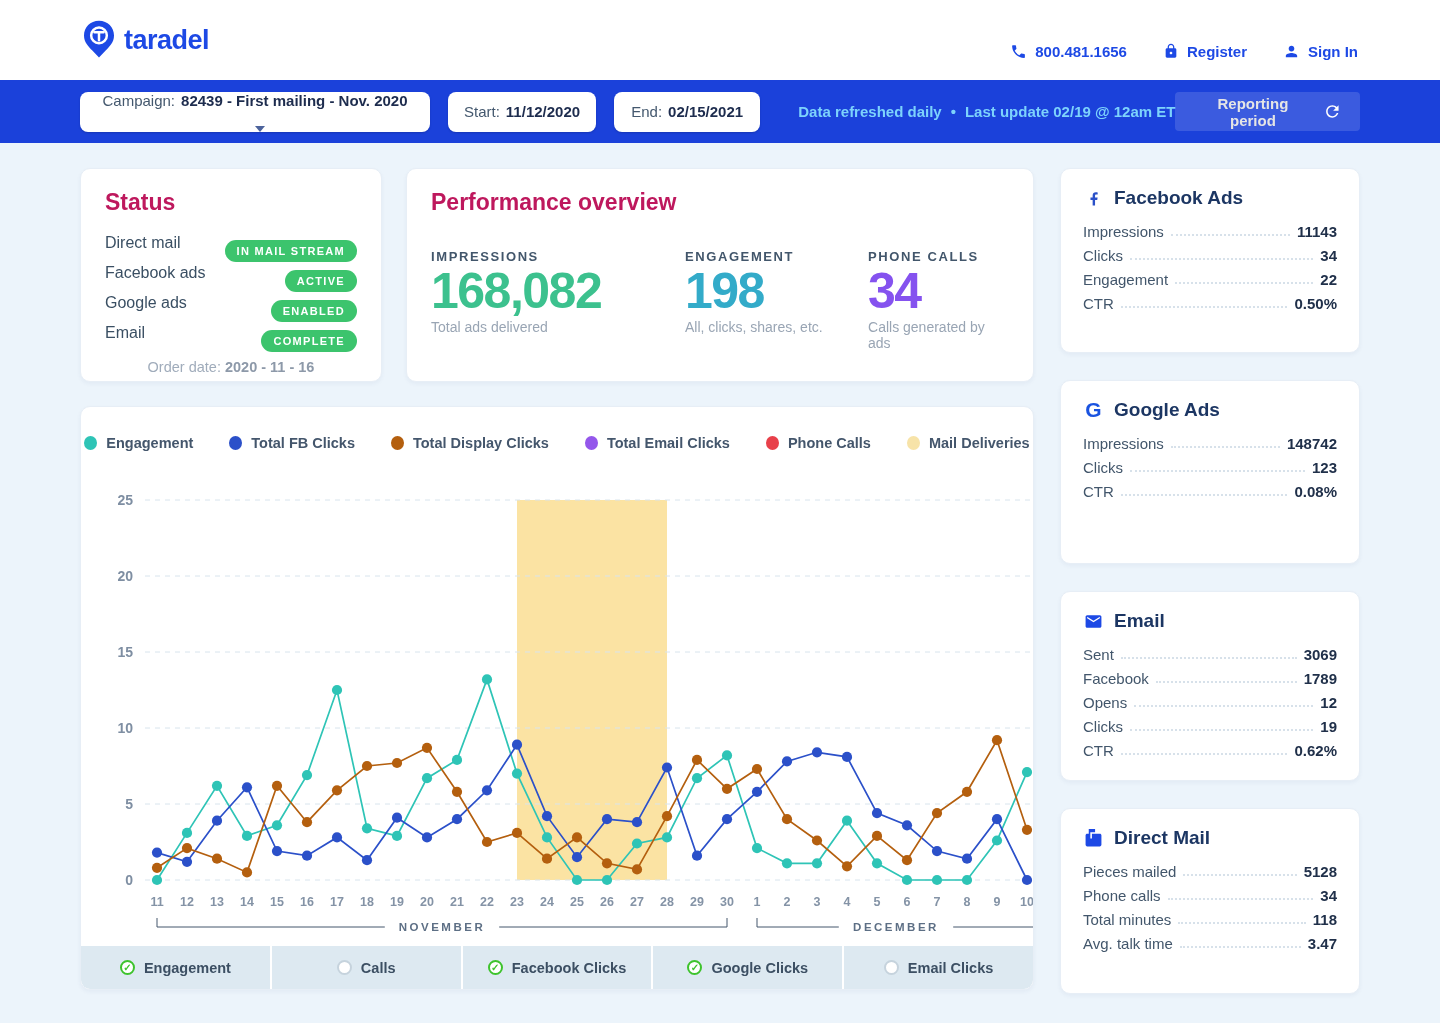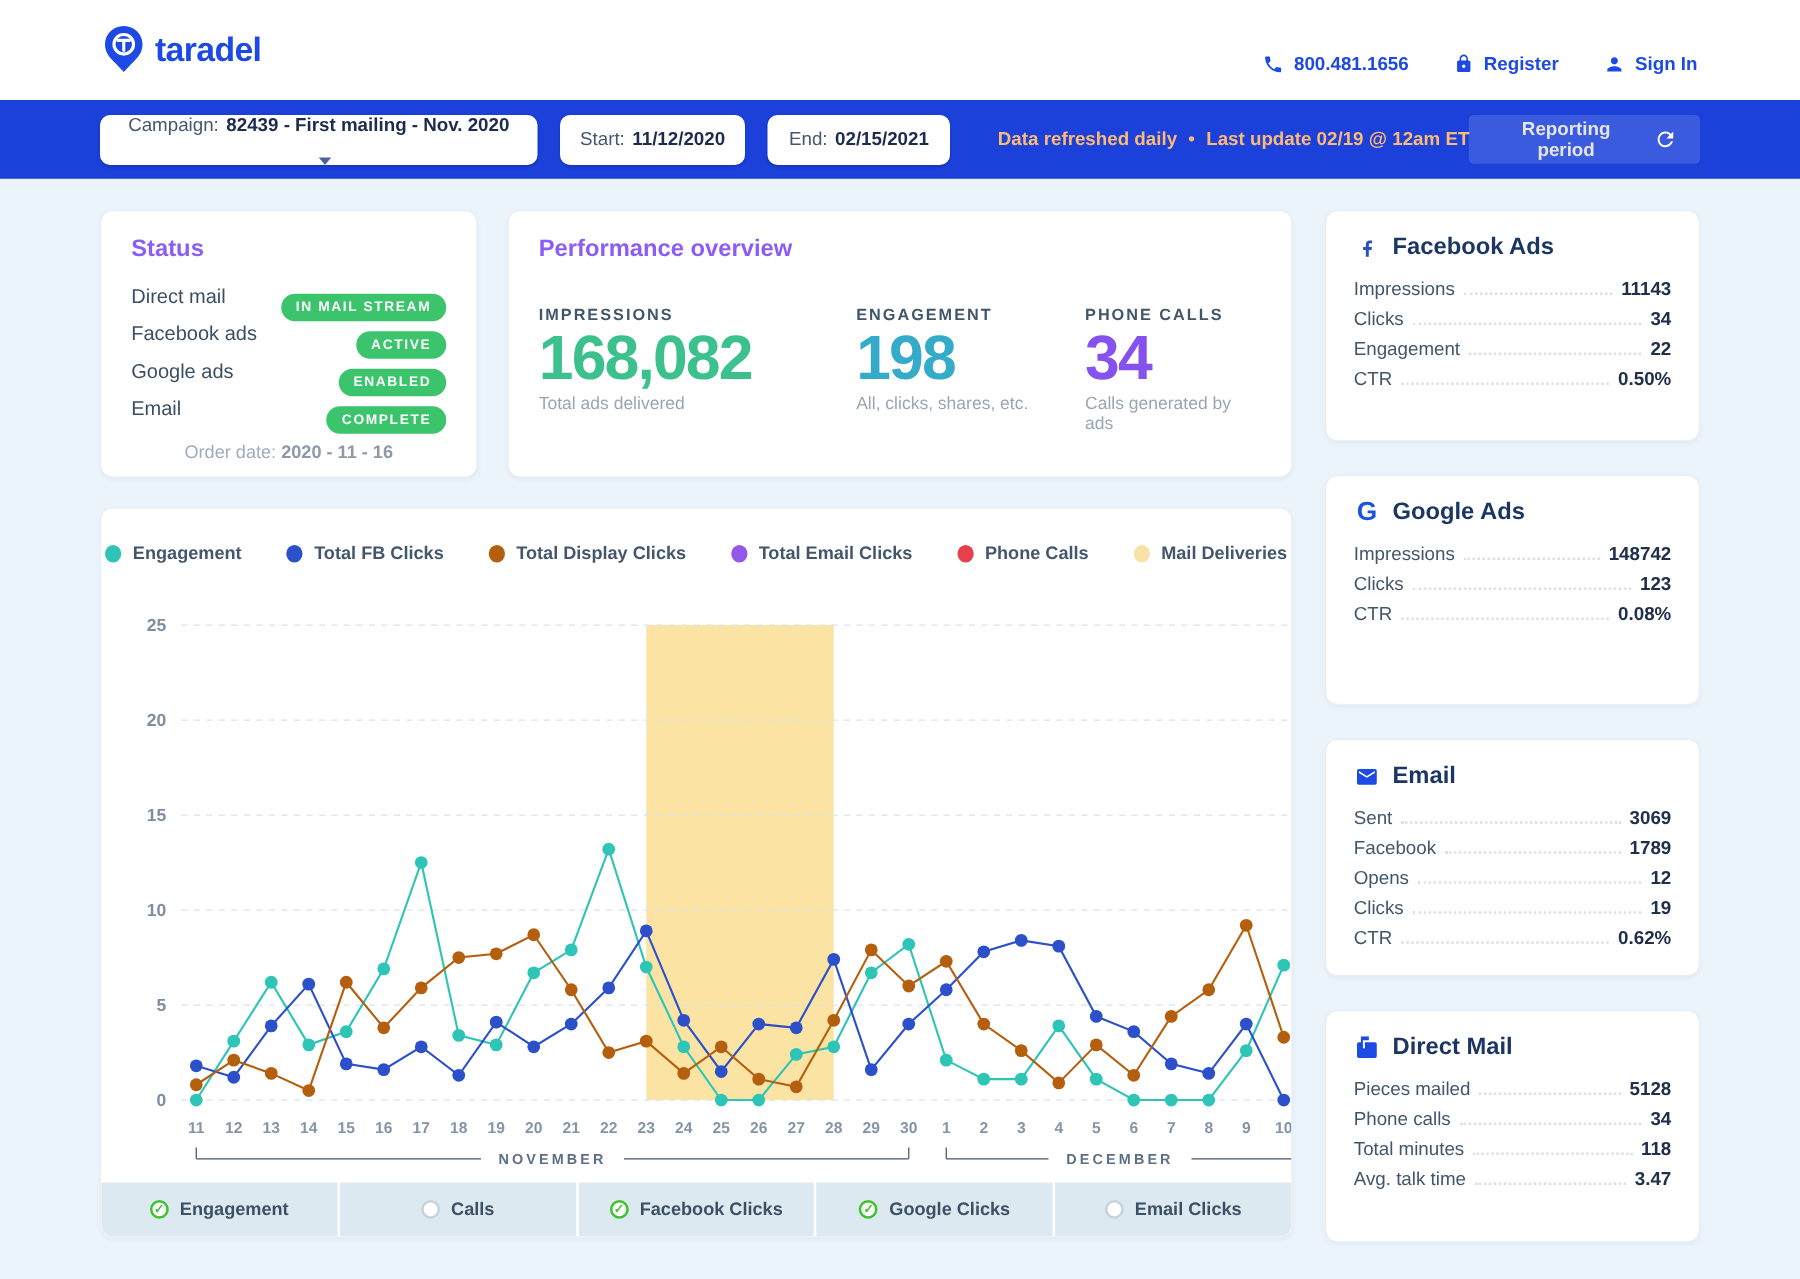--- a/index.html
+++ b/index.html
@@ -40,21 +40,21 @@
   .wbox b { color:#1d2c4e; margin-left:6px; font-weight:700; }
   .select { width:355px; margin-right:18px; justify-content:space-between;flex-direction:column; }
   .select .sel-main b { margin-left:6px; }
   .caret {
     width:0; height:0; margin-left:10px;
     border-left:5.5px solid transparent; border-right:5.5px solid transparent;
     border-top:6.5px solid #4c639c;
   }
   .datebox { width:148px; margin-right:18px; justify-content:center; }
   .refresh-note {
-    margin-left:20px; color:#fdba74; font-size:15px; font-weight:700;
+    margin-left:20px; color:#7dd3fc; font-size:15px; font-weight:700;
     display:flex; gap:9px; white-space:nowrap;
   }
   .reporting-btn {
     margin-left:auto; height:39px; padding:0 18px;
     background:rgba(255,255,255,.14); border:0; border-radius:4px;
     color:#e5e5e5; font-size:15px; font-weight:700; font-family:inherit;
     display:flex; align-items:center; gap:11px; cursor:pointer;
   }
 
   
@@ -62,21 +62,21 @@
   .col-left { width:954px; }
   .col-right { width:300px; display:flex; flex-direction:column; gap:27px; }
   .card {
     background:#fff; border:1px solid #e7eef6; border-radius:10px;
     box-shadow:0 2px 4px rgba(30,60,110,.05);
   }
 
   
   .row1 { display:flex; gap:24px; }
   .status-card { width:302px; height:214px; padding:20px 24px 14px; }
-  h2.card-title { font-size:19px; font-weight:800; color:#8b5cf6; margin:0 0 12px; }
+  h2.card-title { font-size:23px; font-weight:800; color:#be185d; margin:0 0 12px; }
   .status-row { display:flex; justify-content:space-between; align-items:center; height:30px; }
   .status-label { font-size:16px; color:#3a4f63; }
   .badge {
     font-size:11px; font-weight:700; letter-spacing:1.3px; color:#fff;
     padding:5px 12px; border-radius:13px; white-space:nowrap;margin-top:16px;
   }
   .order-date { text-align:center; margin-top:11px; font-size:14.5px; color:#a0acbb; }
   .order-date b { color:#8d99a9; font-weight:700; }
 
   

